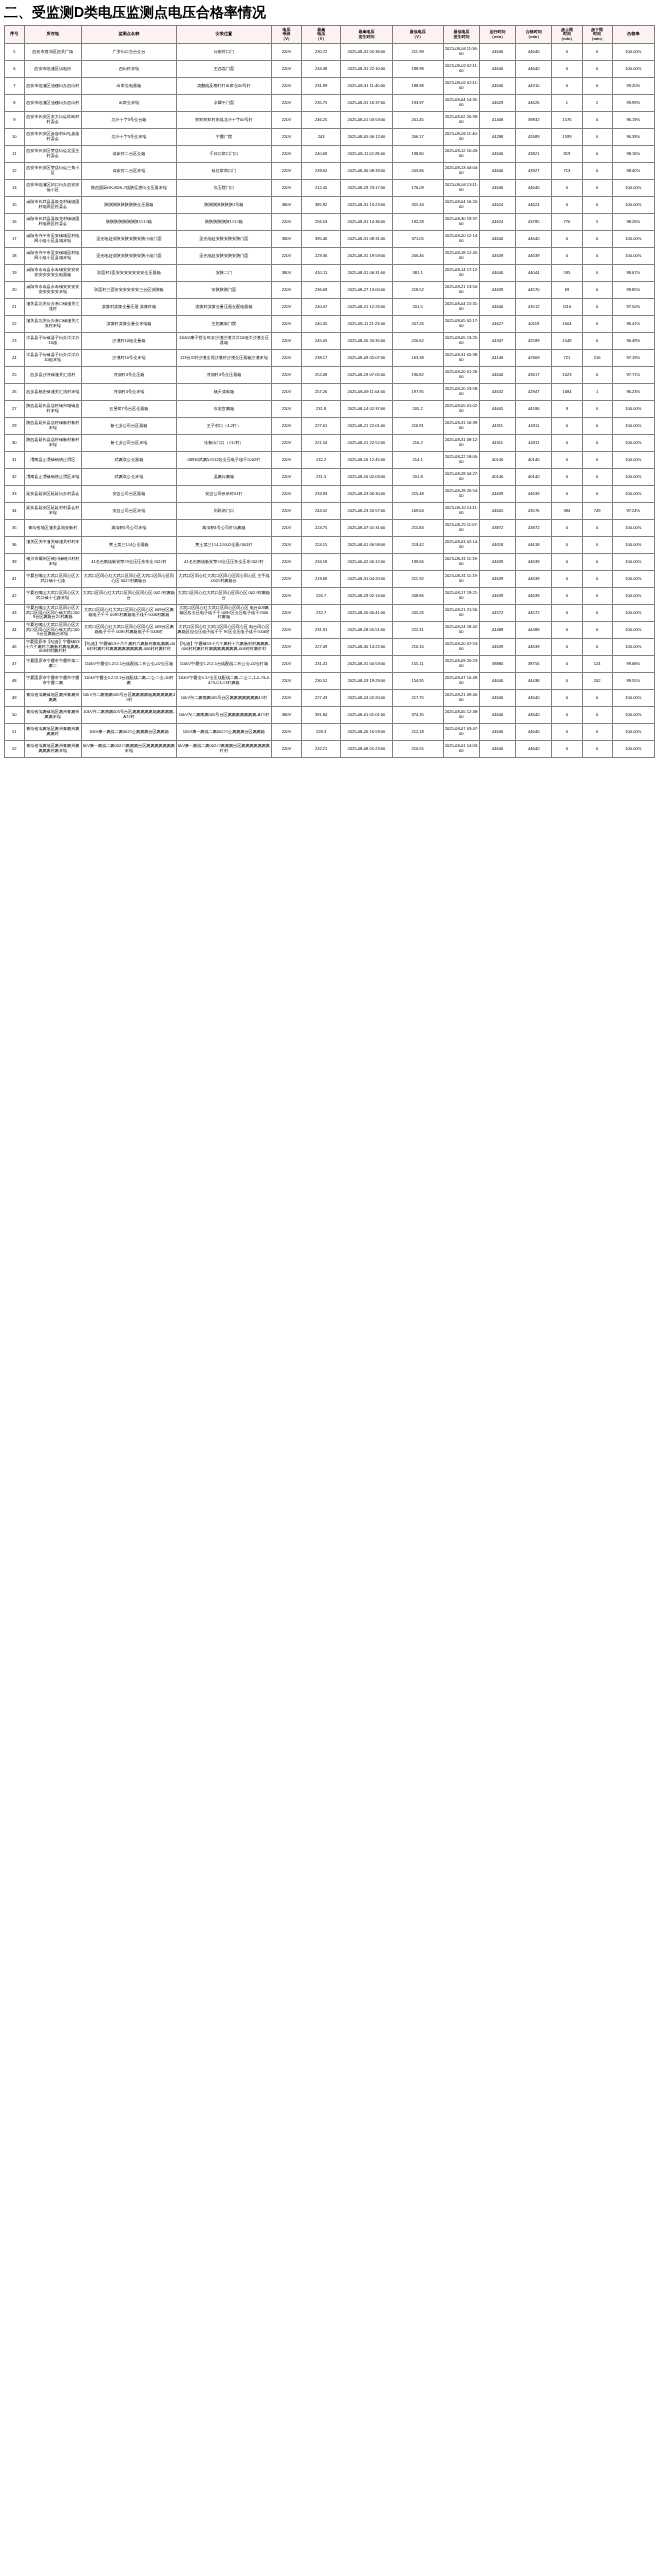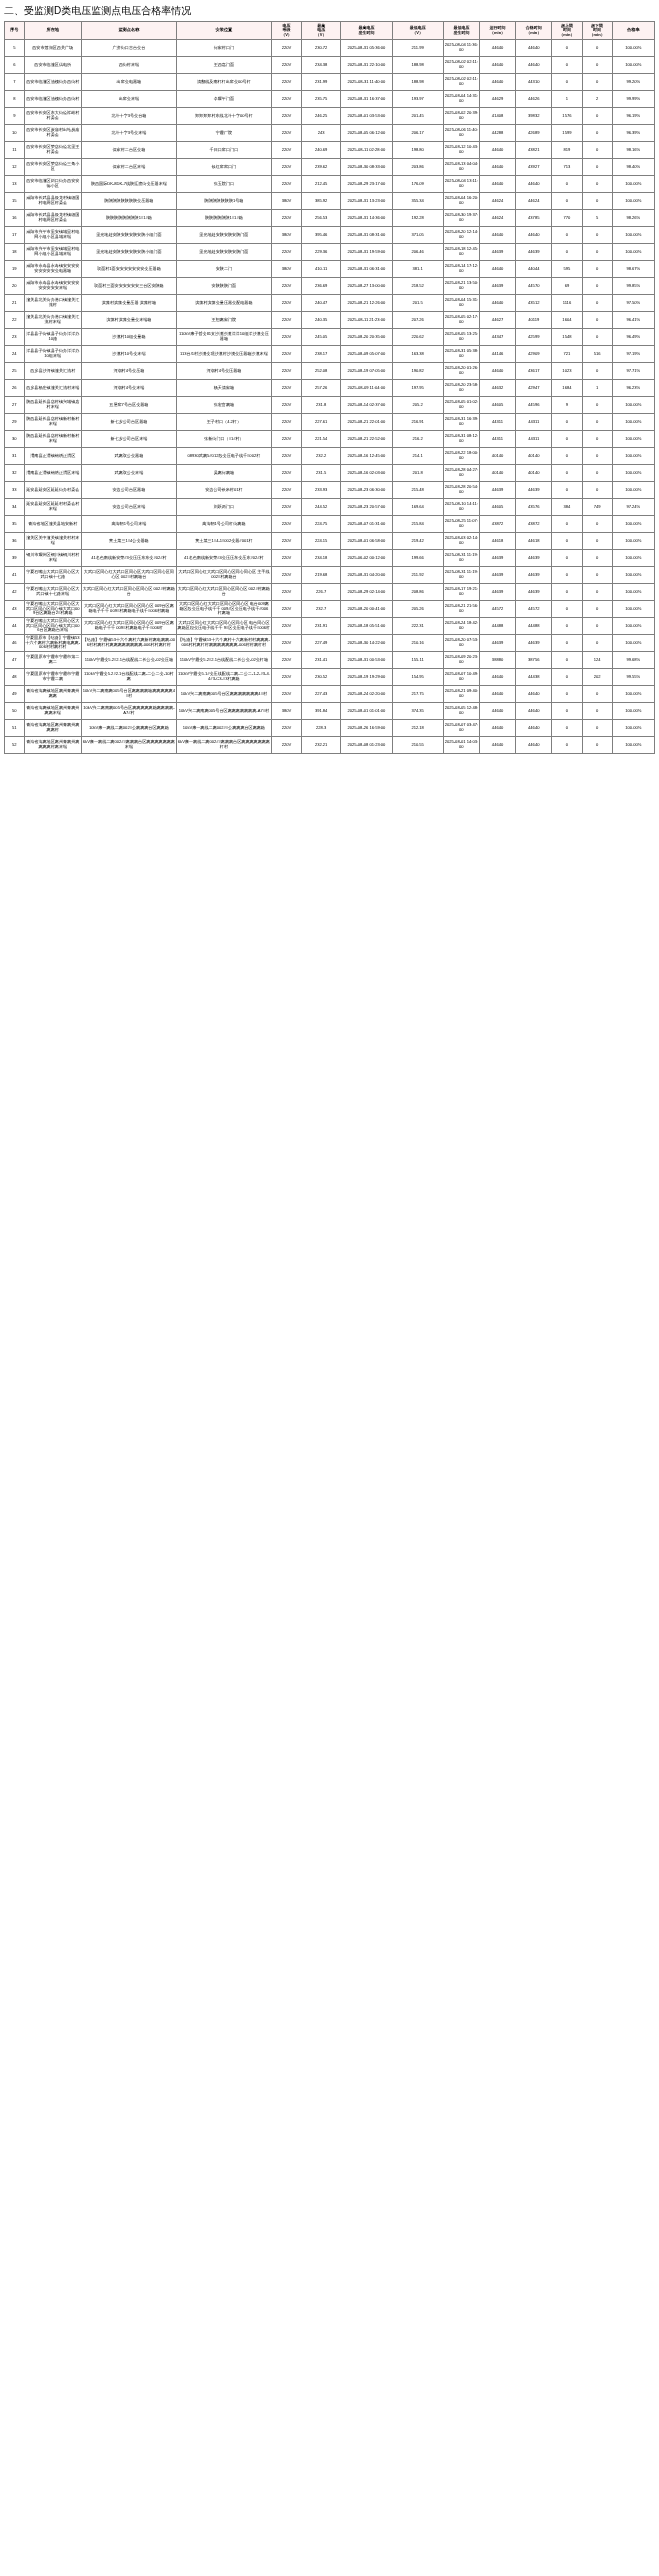--- a/index.html
+++ b/index.html
@@ -1,18 +1,18 @@
 <!DOCTYPE html>
 <html style="font-size:10.5px"><head>
 <meta charset="utf-8">
 <style>
   html,body{margin:0;padding:0;background:#fff;}
   body{font-family:"Liberation Sans","DejaVu Sans",sans-serif;color:#000;}
   .page{width:659px;position:relative;}
-  .doc-title{font-size:10px;font-weight:normal;padding:4px 0 3.3px 4px;color:#000;}
+  .doc-title{font-size:14px;font-weight:bold;padding:4px 0 3.3px 4px;color:#000;}
   table{border-collapse:collapse;width:651px;margin:0 4px;table-layout:fixed;}
   th,td{border:0.7px solid #7f7f7f;font-size:4.1px;line-height:1.18;padding:0.7px 0.7px;vertical-align:middle;text-align:center;word-break:break-all;}
   thead th{background:#fdf2f2;font-weight:bold;font-size:4.2px;padding:1.3px 0.7px;}
   td.name{text-align:center;}
   td.num{text-align:center;}
   col.c0{width:13px}
   col.c1{width:38px}
   col.c2{width:63px}
   col.c3{width:63px}
   col.c4{width:20px}

